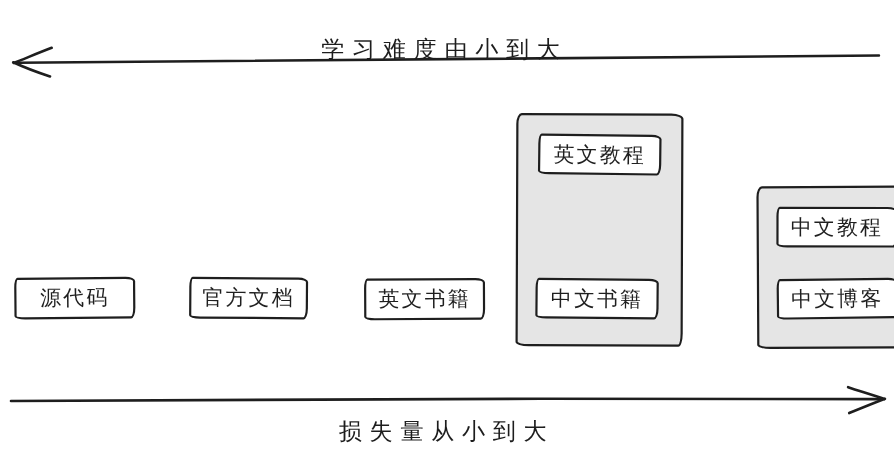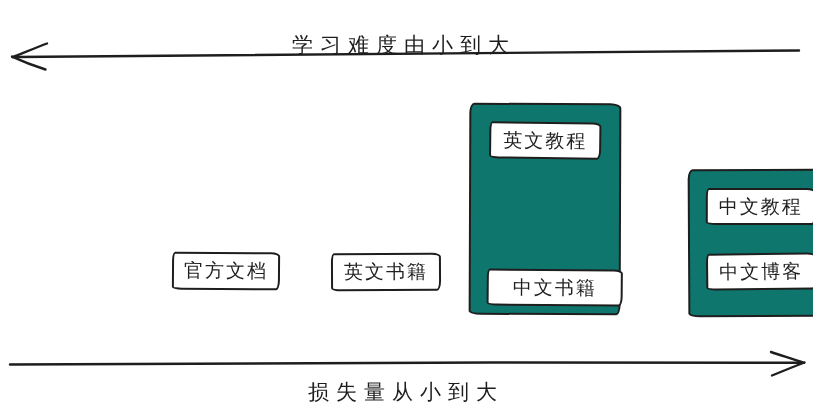--- a/index.html
+++ b/index.html
@@ -51,34 +51,34 @@
     font-size: 19px;
     letter-spacing: 2px;
     white-space: nowrap;
     color: #1f1f1f;
   }
   .sketch-group {
     position: absolute;
     box-sizing: border-box;
     border: 2.5px solid #1e1e1e;
     border-radius: 5px 11px 4px 12px / 10px 5px 12px 4px;
-    background: #0f766e;
+    background: #e5e5e5;
   }
 
   
   #box-source-code   { left: 13px;  top: 252px; width: 110px; height: 38px; transform: rotate(-0.5deg); }
   #box-official-docs { left: 172px; top: 252px; width: 108px; height: 38px; transform: rotate(0.4deg); }
   #box-english-books { left: 331px; top: 253px; width: 110px; height: 38px; transform: rotate(-0.3deg); }
 
   
   #group-1 { left: 469px; top: 103px; width: 152px; height: 212px; transform: rotate(0.2deg); }
   #group-1 .sketch-box { position: absolute; }
   #box-english-tutorials { left: 18px; top: 17px;  width: 112px; height: 37px; transform: rotate(0.5deg); }
   #box-english-blogs     { left: 16px; top: 83px;  width: 112px; height: 37px; transform: rotate(-0.4deg); }
-  #box-chinese-books     { left: 16px; top: 148px; width: 136px; height: 37px; transform: rotate(0.3deg); margin-top: 16px; }
+  #box-chinese-books     { left: 16px; top: 148px; width: 112px; height: 37px; transform: rotate(0.3deg); }
 
   
   #group-2 { left: 688px; top: 169px; width: 150px; height: 148px; transform: rotate(-0.3deg); }
   #group-2 .sketch-box { position: absolute; }
   #box-chinese-tutorials { left: 16px; top: 17px; width: 110px; height: 37px; transform: rotate(0.4deg); }
   #box-chinese-blogs     { left: 16px; top: 82px; width: 110px; height: 37px; transform: rotate(-0.4deg); }
 </style>
 </head>
 <body>
 
@@ -96,20 +96,21 @@
       <path d="M 10 364.5 C 260 362.5, 540 362, 801 362.8"></path>
       <path d="M 771 352 C 783 356, 795 359.5, 804 362.8"></path>
       <path d="M 804.5 362.5 C 794 366.5, 783 371, 772 375.5"></path>
     </g>
   </svg>
 
   <div class="axis-label" id="top-axis-label">学习难度由小到大</div>
 
   <div class="axis-label" id="bottom-axis-label">损失量从小到大</div>
 
+  <div class="sketch-box" id="box-source-code">源代码</div>
 
   <div class="sketch-box" id="box-official-docs">官方文档</div>
 
   <div class="sketch-box" id="box-english-books">英文书籍</div>
 
   <div class="sketch-group" id="group-1">
     <div class="sketch-box" id="box-english-tutorials">英文教程</div>
     <div class="sketch-box" id="box-chinese-books">中文书籍</div>
   </div>
 

